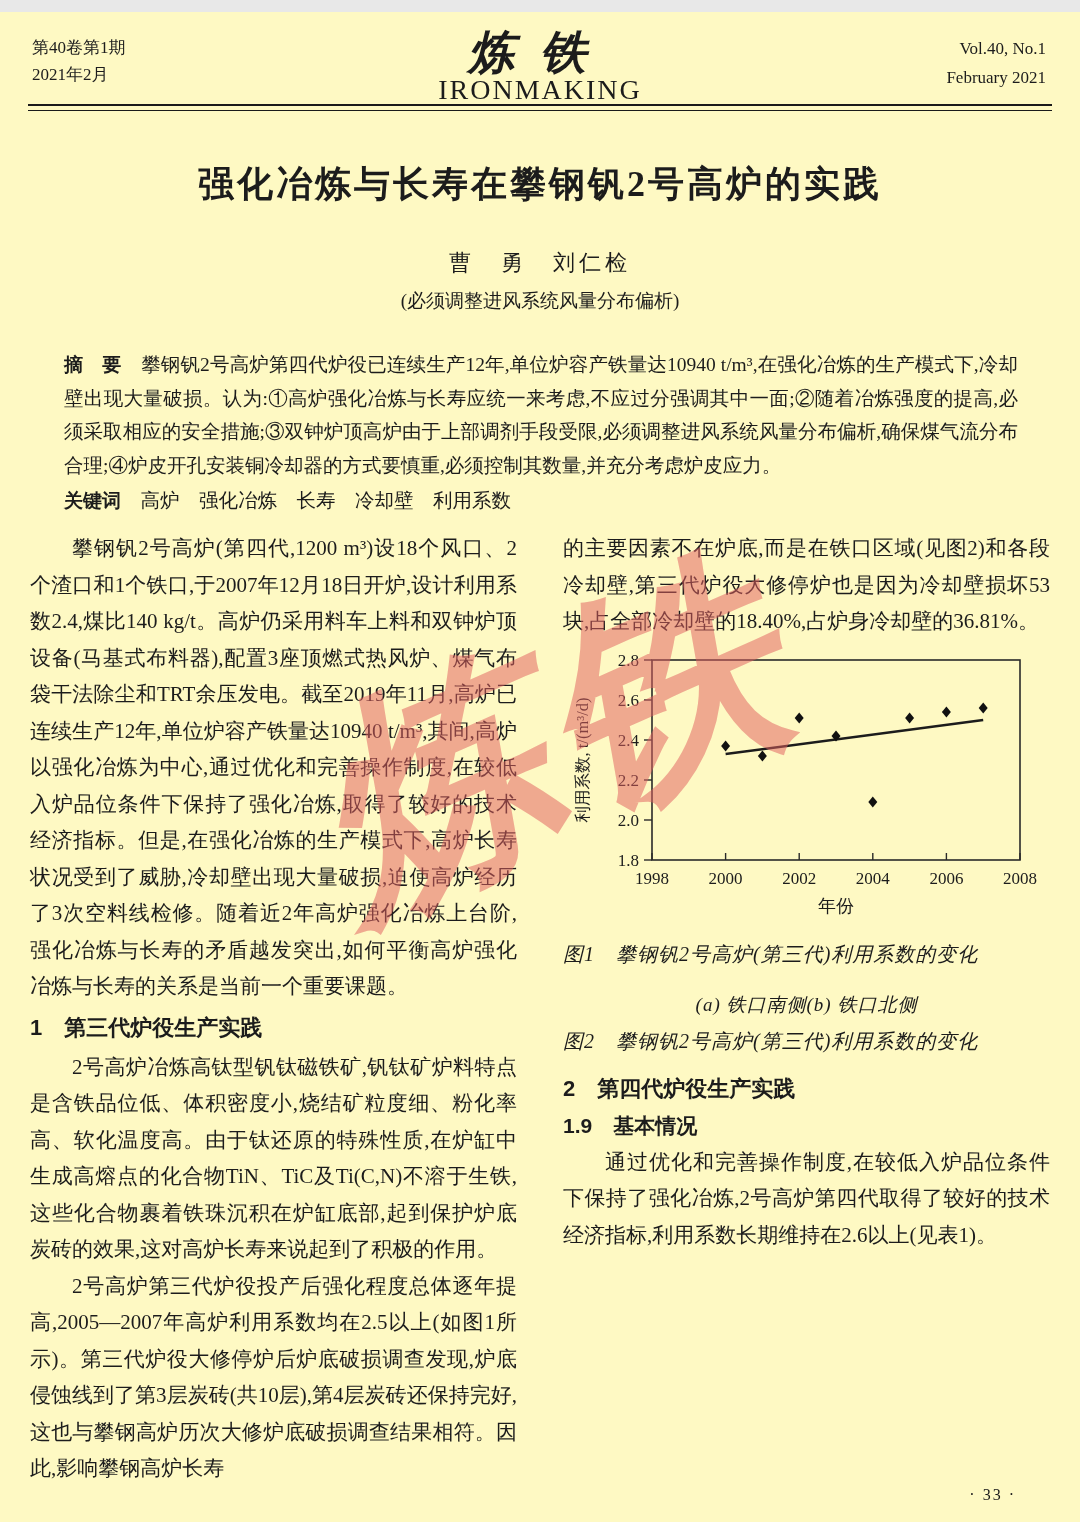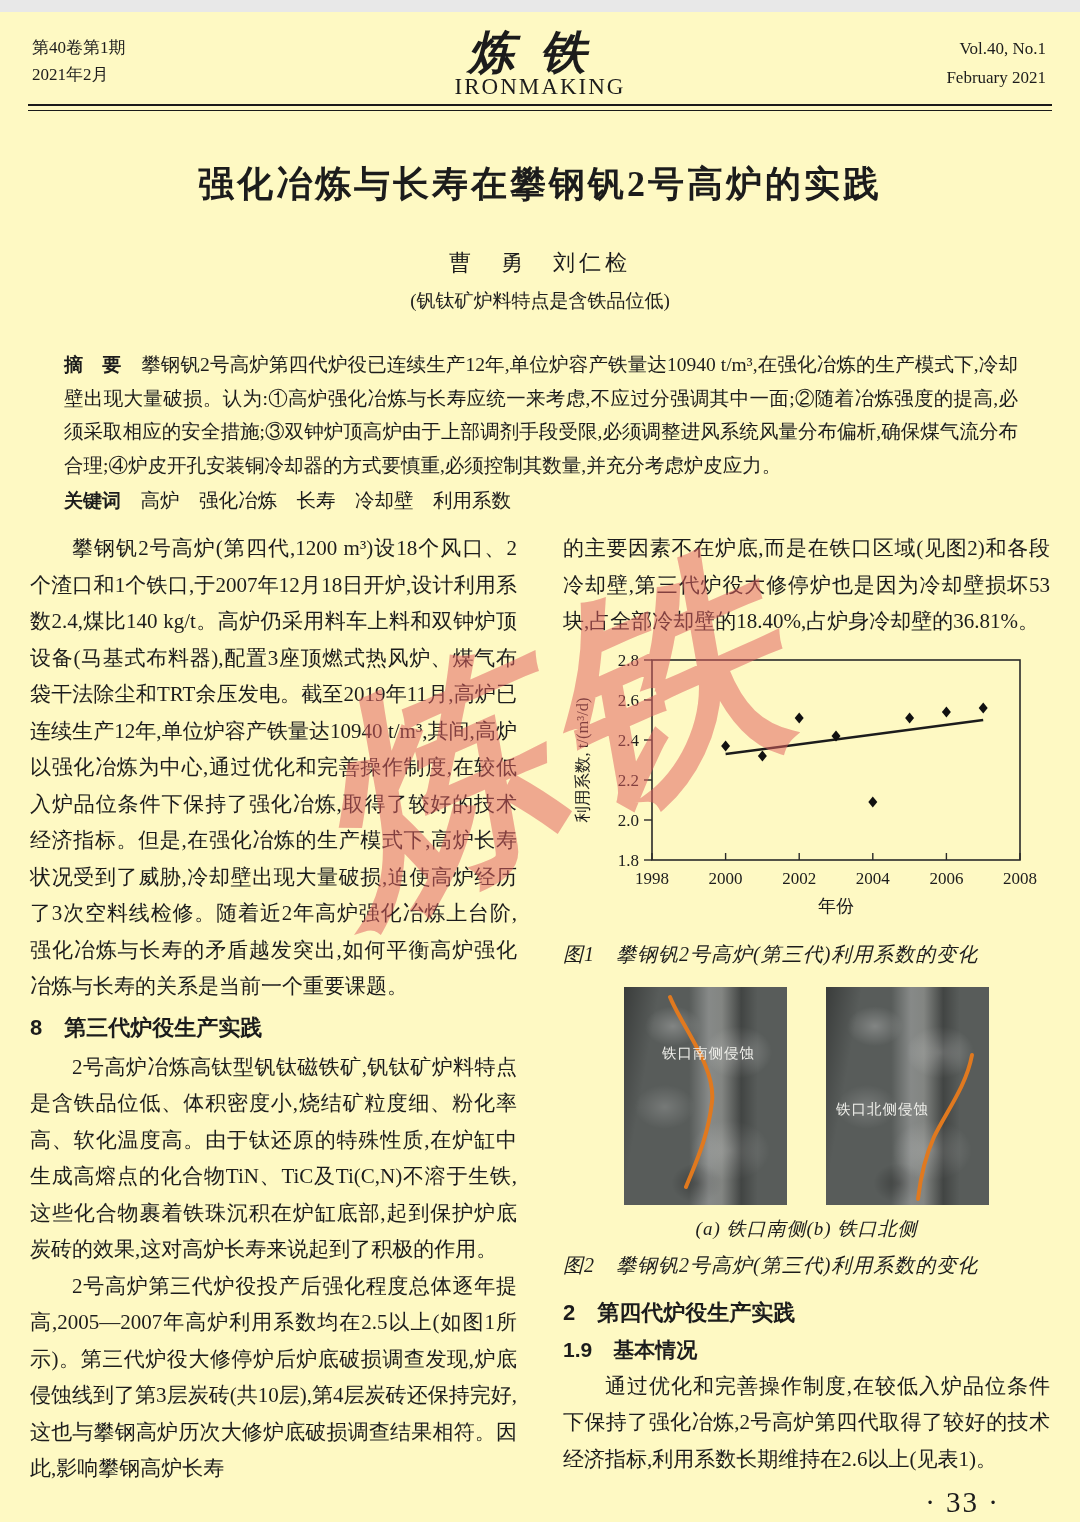--- a/index.html
+++ b/index.html
@@ -11,21 +11,21 @@
   
   .hdr-left{position:absolute;left:32px;top:22px;font-size:17px;line-height:27px;}
   .hdr-right{position:absolute;right:34px;top:22px;font-size:17px;line-height:29px;text-align:right;}
   .masthead-cn{
     position:absolute;left:0;right:0;top:10px;text-align:center;
     font-size:46px;font-weight:bold;font-style:italic;letter-spacing:26px;
     font-family:"DejaVu Serif","Liberation Serif",serif;
   }
   .masthead-en{
     position:absolute;left:0;right:0;top:62px;text-align:center;
-    font-size:23px;letter-spacing:2px;font-family:"Liberation Serif",serif;
+    font-size:28px;letter-spacing:2px;font-family:"Liberation Serif",serif;
   }
   .double-rule{
     position:absolute;left:28px;right:28px;top:92px;height:4px;
     border-top:2.5px solid #1a1a1a;border-bottom:1.5px solid #1a1a1a;
   }
   
   .art-title{
     position:absolute;left:0;right:0;top:148px;text-align:center;
     font-size:36px;font-weight:bold;letter-spacing:3px;
   }
@@ -81,51 +81,51 @@
   .sub-caption-row{display:flex;justify-content:center;margin-top:6px;}
   .sub-caption{font-size:19px;font-style:italic;letter-spacing:1px;}
   
   .watermark{
     position:absolute;left:300px;top:600px;width:520px;
     font-size:235px;font-weight:bold;line-height:1;letter-spacing:14px;
     color:rgba(224,95,95,0.52);transform:rotate(-24deg);
     font-family:"DejaVu Serif",serif;font-style:italic;
     pointer-events:none;z-index:6;
   }
-  .page-num{position:absolute;right:80px;top:1474px;font-size:29px;letter-spacing:2px;}
+  .page-num{position:absolute;right:64px;top:1474px;font-size:16px;letter-spacing:2px;}
 </style>
 </head>
 <body>
 
 <div class="page">
 
   <div class="hdr-left">
     <div>第40卷第1期</div>
     <div>2021年2月</div>
   </div>
   <div class="masthead-cn">炼铁</div>
   <div class="masthead-en">IRONMAKING</div>
   <div class="hdr-right">
     <div>Vol.40, No.1</div>
     <div>February 2021</div>
   </div>
   <div class="double-rule"></div>
 
   <div class="art-title">强化冶炼与长寿在攀钢钒2号高炉的实践</div>
   <div class="authors">曹　勇　刘仁检</div>
-  <div class="affil">(钒钛矿炉料特点是含铁品位低)</div>
+  <div class="affil">(必须调整进风系统风量分布偏析)</div>
 
   <div class="abstract">
     <div><b>摘　要</b>　<span>攀钢钒2号高炉第四代炉役已连续生产12年,单位炉容产铁量达10940 t/m³,在强化冶炼的生产模式下,冷却壁出现大量破损。认为:①高炉强化冶炼与长寿应统一来考虑,不应过分强调其中一面;②随着冶炼强度的提高,必须采取相应的安全措施;③双钟炉顶高炉由于上部调剂手段受限,必须调整进风系统风量分布偏析,确保煤气流分布合理;④炉皮开孔安装铜冷却器的方式要慎重,必须控制其数量,并充分考虑炉皮应力。</span></div>
     <div class="kw"><b>关键词</b>　<span>高炉　强化冶炼　长寿　冷却壁　利用系数</span></div>
   </div>
 
   <div class="col col-left">
     <p class="para">攀钢钒2号高炉(第四代,1200 m³)设18个风口、2个渣口和1个铁口,于2007年12月18日开炉,设计利用系数2.4,煤比140 kg/t。高炉仍采用料车上料和双钟炉顶设备(马基式布料器),配置3座顶燃式热风炉、煤气布袋干法除尘和TRT余压发电。截至2019年11月,高炉已连续生产12年,单位炉容产铁量达10940 t/m³,其间,高炉以强化冶炼为中心,通过优化和完善操作制度,在较低入炉品位条件下保持了强化冶炼,取得了较好的技术经济指标。但是,在强化冶炼的生产模式下,高炉长寿状况受到了威胁,冷却壁出现大量破损,迫使高炉经历了3次空料线检修。随着近2年高炉强化冶炼上台阶,强化冶炼与长寿的矛盾越发突出,如何平衡高炉强化冶炼与长寿的关系是当前一个重要课题。</p>
-    <h3 class="sec">8　第三代炉役生产实践</h3>
+    <h3 class="sec">1　第三代炉役生产实践</h3>
     <p class="para">2号高炉冶炼高钛型钒钛磁铁矿,钒钛矿炉料特点是含铁品位低、体积密度小,烧结矿粒度细、粉化率高、软化温度高。由于钛还原的特殊性质,在炉缸中生成高熔点的化合物TiN、TiC及Ti(C,N)不溶于生铁,这些化合物裹着铁珠沉积在炉缸底部,起到保护炉底炭砖的效果,这对高炉长寿来说起到了积极的作用。</p>
     <p class="para">2号高炉第三代炉役投产后强化程度总体逐年提高,2005—2007年高炉利用系数均在2.5以上(如图1所示)。第三代炉役大修停炉后炉底破损调查发现,炉底侵蚀线到了第3层炭砖(共10层),第4层炭砖还保持完好,这也与攀钢高炉历次大修炉底破损调查结果相符。因此,影响攀钢高炉长寿</p>
   </div>
 
   <div class="col col-right">
     <p class="para noindent">的主要因素不在炉底,而是在铁口区域(见图2)和各段冷却壁,第三代炉役大修停炉也是因为冷却壁损坏53块,占全部冷却壁的18.40%,占炉身冷却壁的36.81%。</p>
 
     <div class="fig1">
       <svg id="fig1svg" width="478" height="280">
           <rect x="84" y="14" width="368" height="200" fill="none" stroke="#2a2a2a" stroke-width="1.6"></rect>
@@ -162,34 +162,20 @@
           <path d="M 268 84.5 L 272.5 90 L 268 95.5 L 263.5 90 Z" fill="#111"></path>
           <path d="M 304.79999999999995 150.50000000000003 L 309.29999999999995 156.00000000000003 L 304.79999999999995 161.50000000000003 L 300.29999999999995 156.00000000000003 Z" fill="#111"></path>
           <path d="M 341.59999999999997 66.50000000000003 L 346.09999999999997 72.00000000000003 L 341.59999999999997 77.50000000000003 L 337.09999999999997 72.00000000000003 Z" fill="#111"></path>
           <path d="M 378.40000000000003 60.49999999999997 L 382.90000000000003 65.99999999999997 L 378.40000000000003 71.49999999999997 L 373.90000000000003 65.99999999999997 Z" fill="#111"></path>
           <path d="M 415.2 56.49999999999994 L 419.7 61.99999999999994 L 415.2 67.49999999999994 L 410.7 61.99999999999994 Z" fill="#111"></path>
         </svg>
       <div class="fig-caption">图1　攀钢钒2号高炉(第三代)利用系数的变化</div>
     </div>
 
     <div class="fig2">
-      <div class="photo-row">
-        <div class="photo">
-          <svg width="163" height="218">
-            <path d="M46,10 C58,40 92,80 88,115 C84,150 72,175 62,200" fill="none" stroke="#e0791f" stroke-width="4" stroke-linecap="round"></path>
-          </svg>
-          <span class="photo-label a">铁口南侧侵蚀</span>
-        </div>
-        <div class="photo">
-          <svg width="163" height="218">
-            <path d="M146,68 C140,100 120,125 108,150 C98,172 94,195 92,212" fill="none" stroke="#e0791f" stroke-width="4" stroke-linecap="round"></path>
-          </svg>
-          <span class="photo-label b">铁口北侧侵蚀</span>
-        </div>
-      </div>
       <div class="sub-caption-row">
         <span class="sub-caption">(a) 铁口南侧</span>
         <span class="sub-caption">(b) 铁口北侧</span>
       </div>
       <div class="fig-caption">图2　攀钢钒2号高炉(第三代)利用系数的变化</div>
     </div>
 
     <h3 class="sec" style="margin-top:16px;">2　第四代炉役生产实践</h3>
     <h4 class="subsec">1.9　基本情况</h4>
     <p class="para">通过优化和完善操作制度,在较低入炉品位条件下保持了强化冶炼,2号高炉第四代取得了较好的技术经济指标,利用系数长期维持在2.6以上(见表1)。</p>

